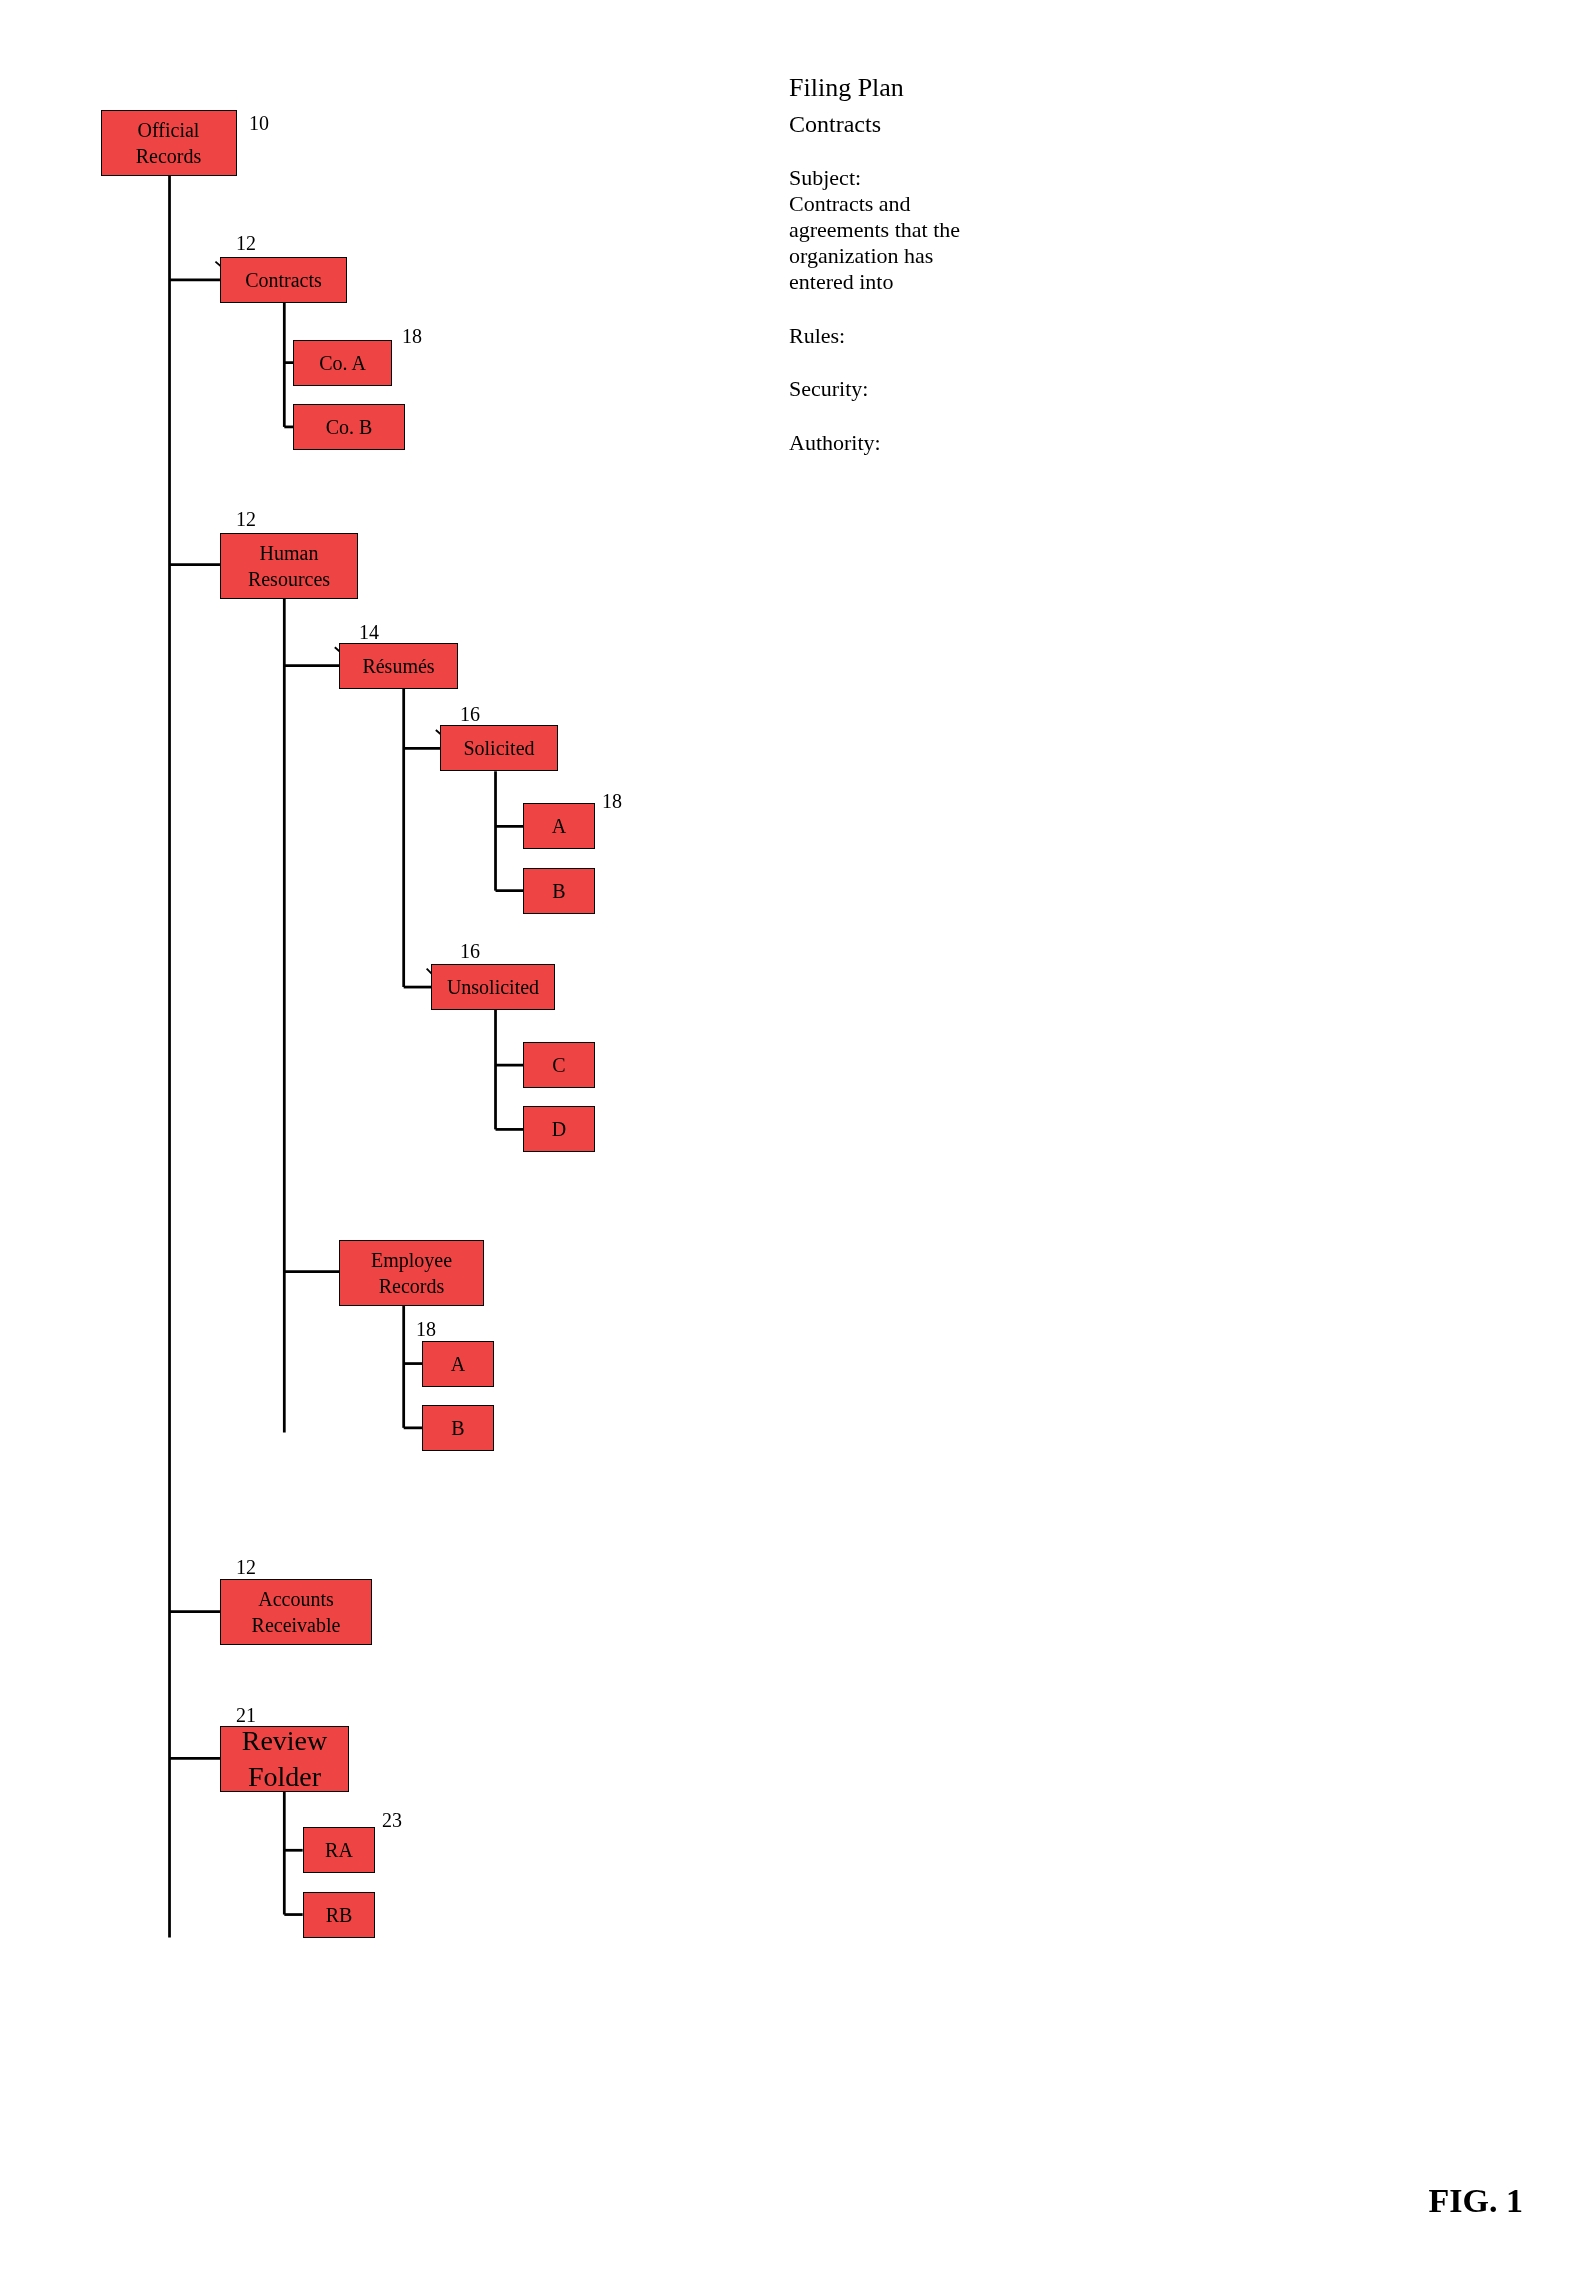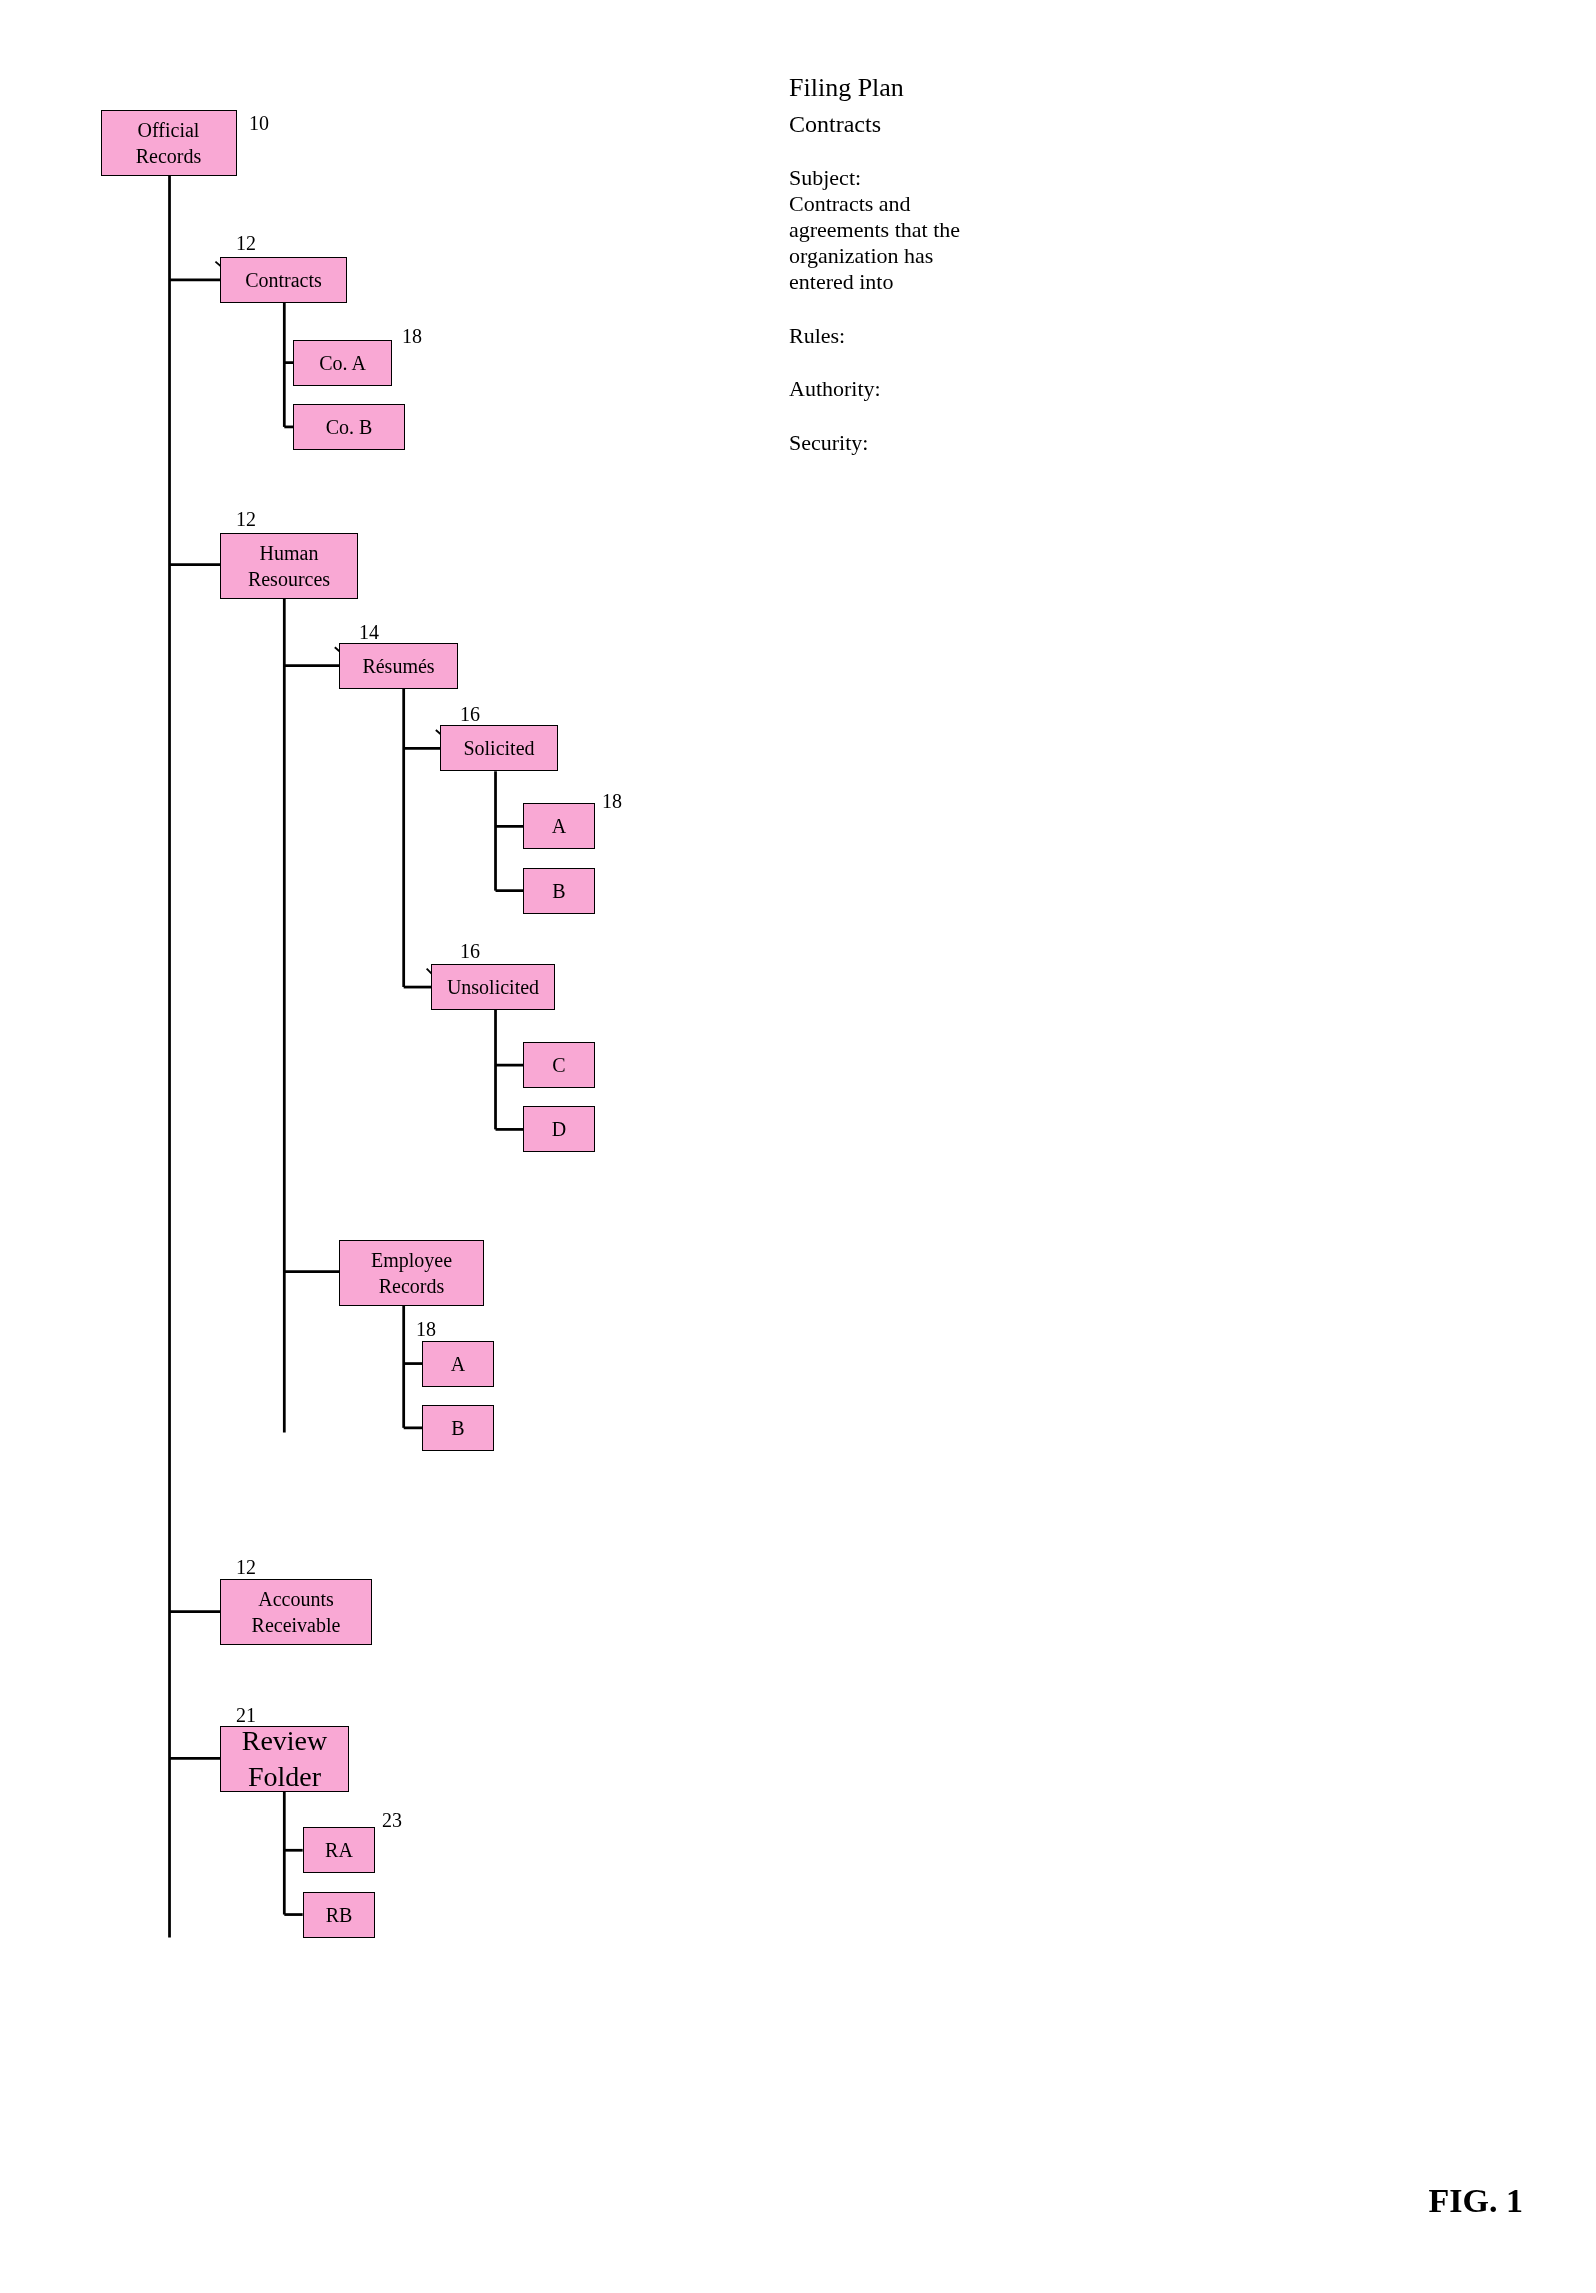--- a/index.html
+++ b/index.html
@@ -36,21 +36,21 @@
     
     .info-panel {
       flex: 1;
       padding-left: 73px;
       padding-top: 18.4px;
     }
 
     
     .tree-node {
       border: 1.8px solid #000;
-      background: #f9a8d4;
+      background: #ef4444;
       display: inline-block;
       text-align: center;
       font-size: 20px;
       font-family: 'Times New Roman', Times, serif;
       position: absolute;
       padding: 5.5px 11px;
       line-height: 1.3;
     }
 
     
@@ -245,29 +245,29 @@
       <div class="info-row">
         <span class="info-label">Subject:</span>
         <span class="info-value">Contracts and<br>agreements that the<br>organization has<br>entered into</span>
       </div>
 
       <div class="info-row">
         <span class="info-label">Rules:</span>
       </div>
 
       <div class="info-row">
+        <span class="info-label">Security:</span>
+        <span class="info-value"></span>
+      </div>
+
+      <div class="info-row">
         <span class="info-label">Authority:</span>
         <span class="info-value"></span>
       </div>
 
-      <div class="info-row">
-        <span class="info-label">Security:</span>
-        <span class="info-value"></span>
-      </div>
-
     </div>
 
   </div>
 
   <div class="fig-label">FIG. 1</div>
 
 </div>
 
 
 </body></html>

